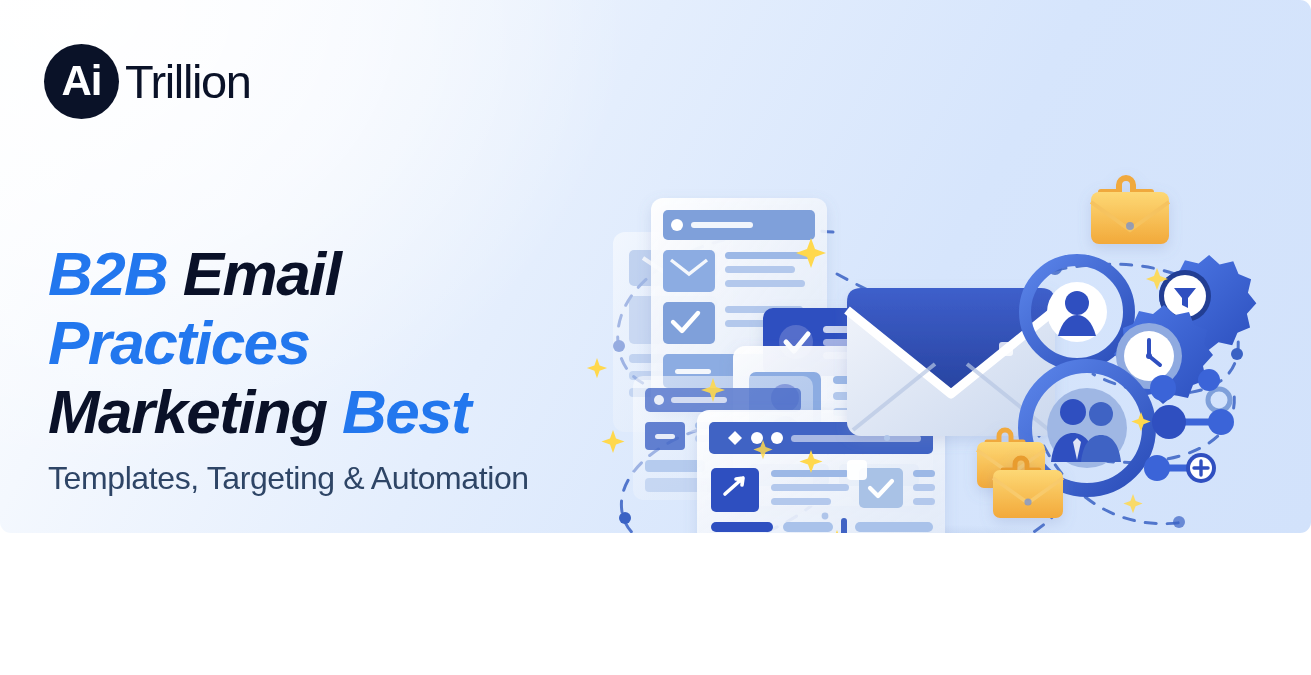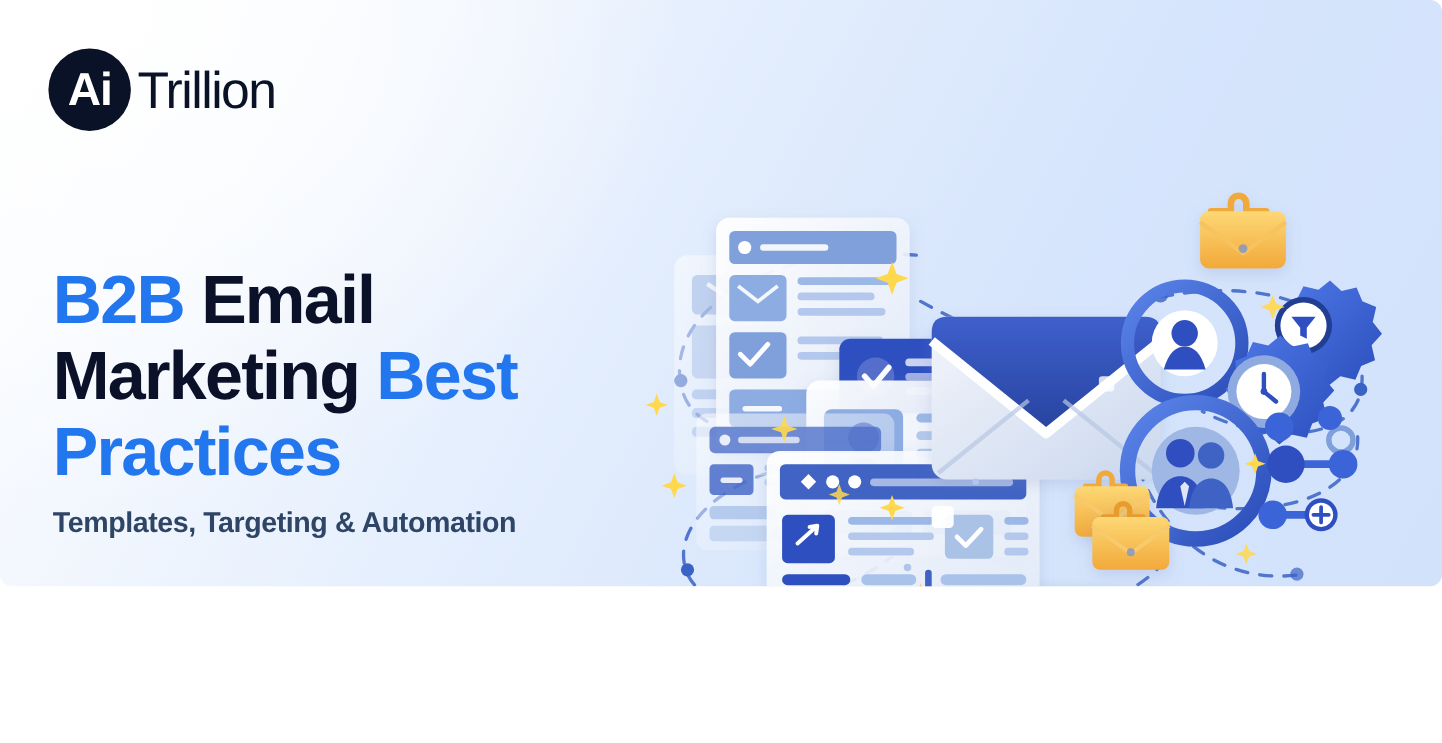--- a/index.html
+++ b/index.html
@@ -38,26 +38,26 @@
   }
   .logo-word{
     color:#0a1228; font-size:47px; font-weight:normal; letter-spacing:-1.4px;
     line-height:1;
   }
 
   
   .copy { position:absolute; left:48px; top:240px; width:520px; }
   .headline{
     font-size:62px; font-weight:bold; line-height:1.11;
-    color:#0a1128; letter-spacing:-1.6px;
+    color:#0a1128; letter-spacing:-1.6px;font-style:italic;
   }
   .hl-blue{ color:#2277ee; }
   .subtitle{
     margin-top:14px;
-    font-size:26px; font-weight:bold; color:#2e4566; letter-spacing:-.4px;
+    font-size:32px; font-weight:normal; color:#2e4566; letter-spacing:-.4px;
   }
 
   
   .art { position:absolute; left:585px; top:150px; width:680px; height:440px; }
   .art svg{ display:block; width:100%; height:100%; overflow:visible; }
 </style>
 </head>
 <body>
 
 <div id="banner">
@@ -68,24 +68,24 @@
     </div>
     <div class="logo-word">Trillion</div>
   </div>
 
   <div class="copy">
     <div class="headline">
       <div>
         <span class="hl-blue">B2B</span><span> Email</span>
       </div>
       <div>
-        <span>Marketing</span><span class="hl-blue"> Best</span>
+        <span class="hl-blue">Practices</span>
       </div>
       <div>
-        <span class="hl-blue">Practices</span>
+        <span>Marketing</span><span class="hl-blue"> Best</span>
       </div>
     </div>
     <div class="subtitle">Templates, Targeting &amp; Automation</div>
   </div>
 
   <div class="art">
     <svg viewBox="0 0 680 440">
       <defs>
         <linearGradient id="gFlap" x1="0" y1="0" x2="0" y2="1">
           <stop offset="0" stop-color="#3E5FCB"></stop>

